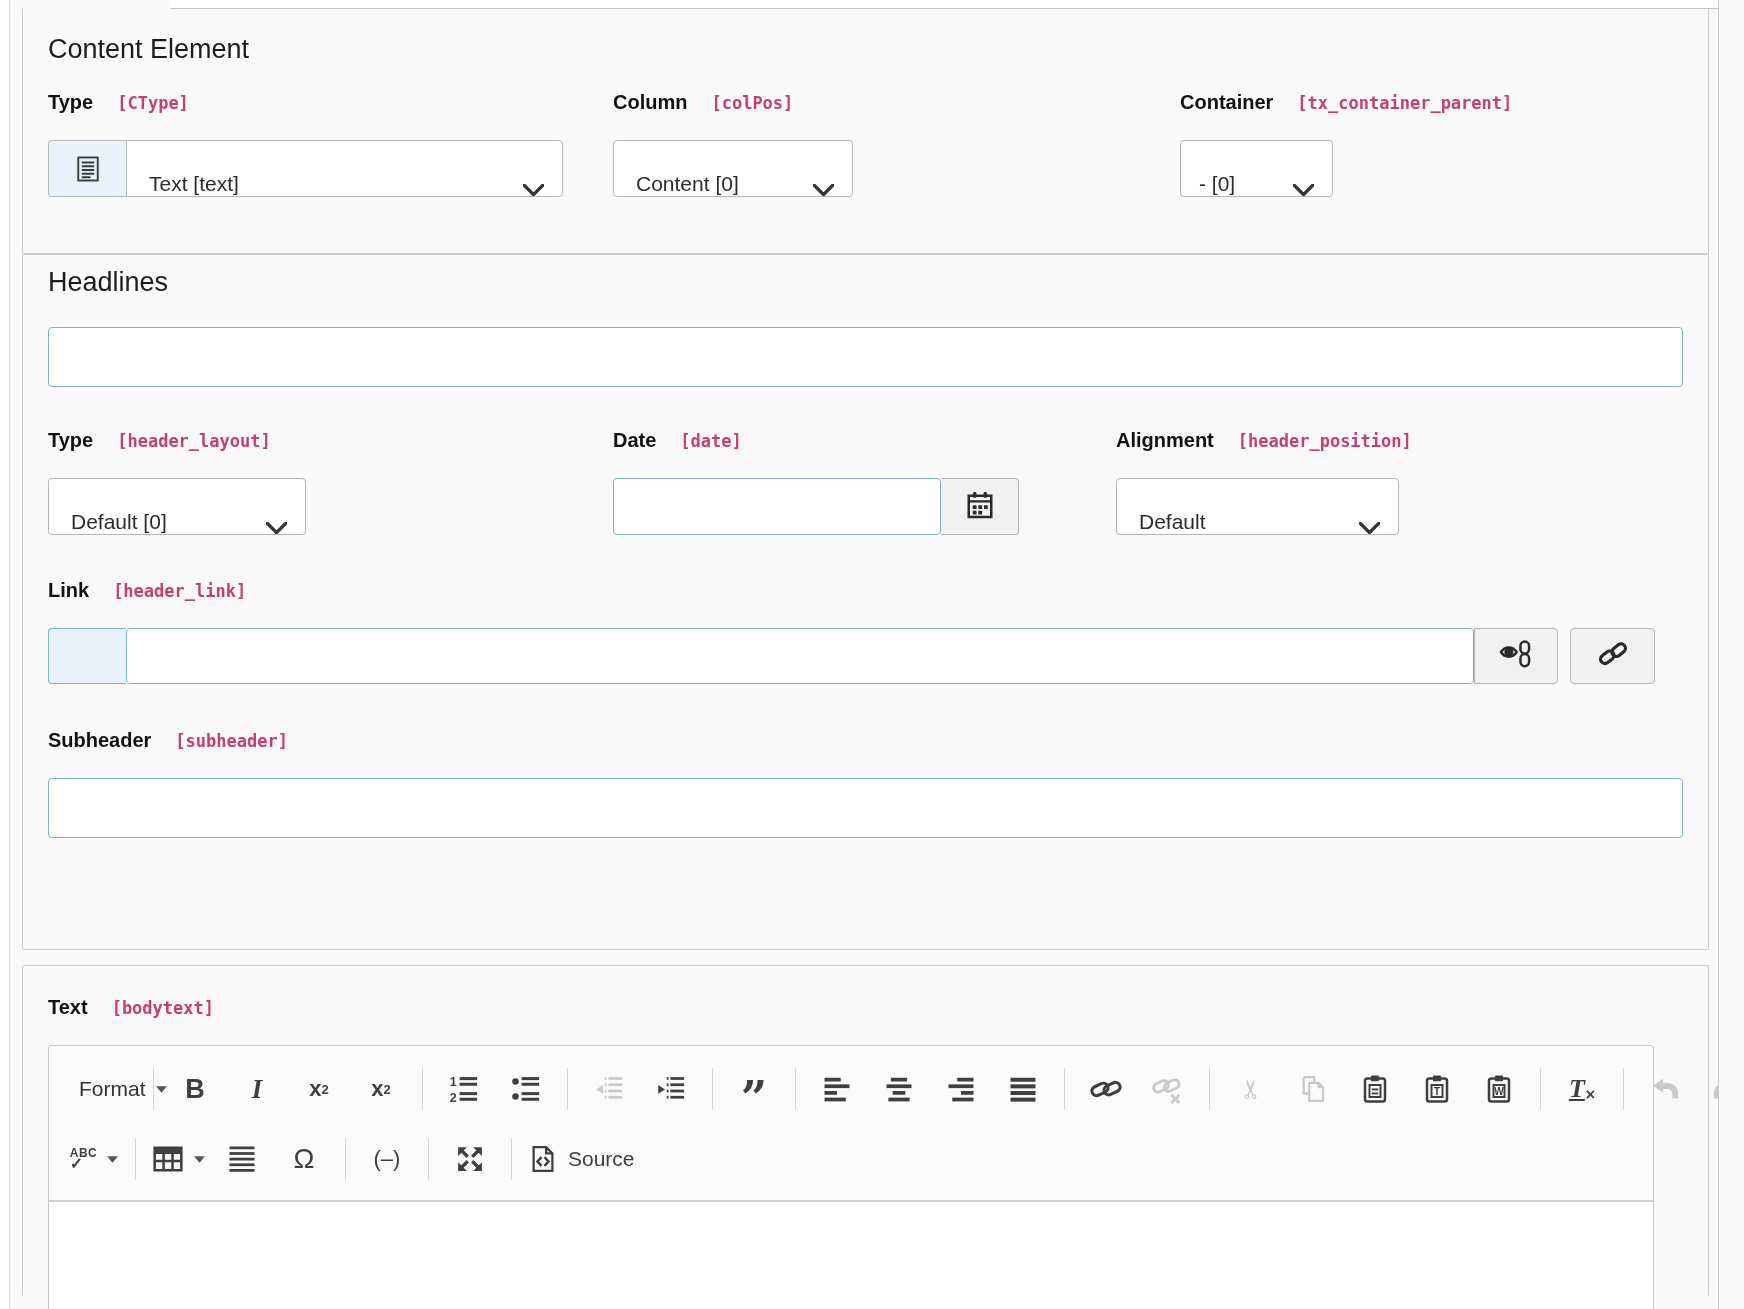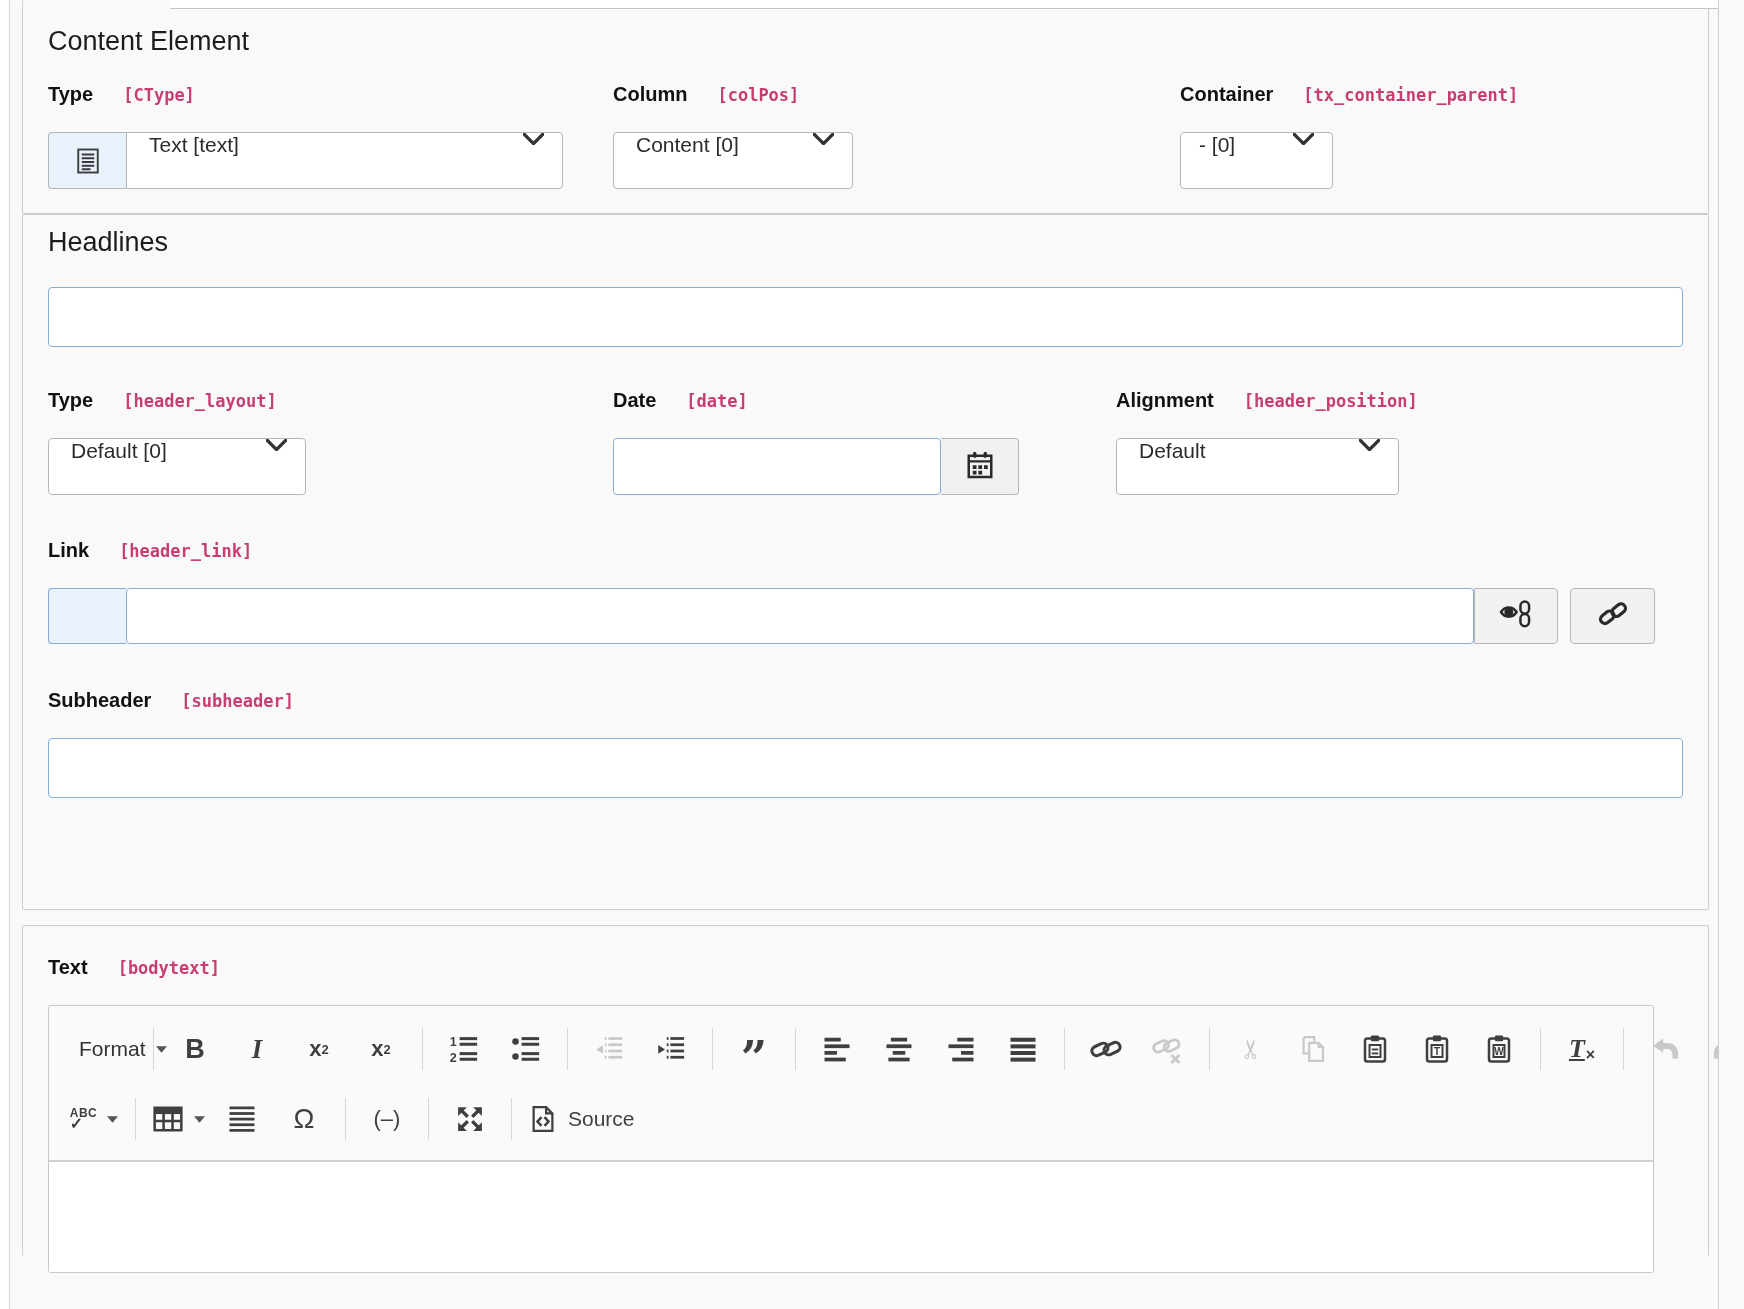--- a/index.html
+++ b/index.html
@@ -4,35 +4,35 @@
 <style>
   html,body{margin:0;padding:0;background:#fff;}
   body{font-family:"Liberation Sans",sans-serif;color:#202020;}
   .canvas{position:relative;width:1744px;height:1309px;overflow:hidden;background:#fff;}
   .surface{position:absolute;left:9px;top:0;width:1709px;height:1309px;background:#f9f9f9;border-left:1px solid #d8d8d8;box-sizing:border-box;}
   .tab-strip{position:absolute;left:160px;top:0;right:0;height:8px;background:#fff;border-bottom:1px solid #c3c3c3;}
   .right-divider{position:absolute;left:1718px;top:0;width:1px;height:1309px;background:#cfcfcf;}
   .right-gutter{position:absolute;left:1719px;top:0;width:25px;height:1309px;background:#f9f9f9;}
 
   .panel{box-sizing:border-box;margin-left:12px;width:1687px;border:1px solid #cdcdcd;border-radius:2px;}
-  .panel-1{height:214px;border-top:none;padding:26px 25px 8px 25px;}
+  .panel-1{margin-top:8px;height:246px;border-top:none;padding:26px 25px 8px 25px;}
   .panel-2{height:696px;padding:12px 25px 0 25px;}
   .panel-3{margin-top:15px;height:331px;border-bottom:none;padding:30px 25px 0 25px;}
 
   .section-title{font-size:27px;color:#1c1c1c;margin-bottom:26px;}
-  .field-label{display:flex;align-items:baseline;gap:30px;margin-bottom:26px;}
+  .field-label{display:flex;align-items:baseline;gap:24px;margin-bottom:26px;}
   .field-label .lbl{font-size:20px;font-weight:bold;color:#111;}
   .code{font-family:"DejaVu Sans Mono",monospace;font-size:17px;font-weight:bold;color:#c73e74;}
 
   .frow{display:flex;}
   .fcol.c1{width:565px;}
   .fcol.c2{width:567px;}
   .fcol.c3{flex:1;}
 
-  .control{box-sizing:border-box;background:#fff;border:1px solid #b6b6b6;border-radius:4px;height:57px;display:flex;align-items:flex-start;font-size:21px;color:#2b2b2b;}
+  .control{box-sizing:border-box;background:#fff;border:1px solid #b6b6b6;border-radius:4px;height:57px;display:flex;align-items:flex-end;font-size:21px;color:#2b2b2b;}
   .select{justify-content:space-between;padding:0 18px 0 22px;cursor:pointer;}
   .select .chev{flex:0 0 auto;margin-left:26px;display:flex;}
   .group{display:flex;align-items:stretch;}
   .addon{box-sizing:border-box;width:78px;display:flex;align-items:center;justify-content:center;background:#e9f1fb;border:1px solid #b6b6b6;border-right:none;border-radius:4px 0 0 4px;}
   .group .select{border-radius:0 4px 4px 0;flex:1;}
   input.text-input{box-sizing:border-box;background:#fff;border:1px solid #84aed8;border-radius:4px;height:60px;width:100%;padding:0 16px;font-size:21px;font-family:"Liberation Sans",sans-serif;color:#2b2b2b;outline:none;}
   .blue-addon{border:1px solid #84aed8;border-right:none;background:#e9f1fb;}
   .grp-mid{border-radius:4px 0 0 4px;}
   .link-input{border-radius:0;}
   .icon-btn{box-sizing:border-box;height:56px;background:#f1f1f1;border:1px solid #b6b6b6;display:flex;align-items:center;justify-content:center;cursor:pointer;}

